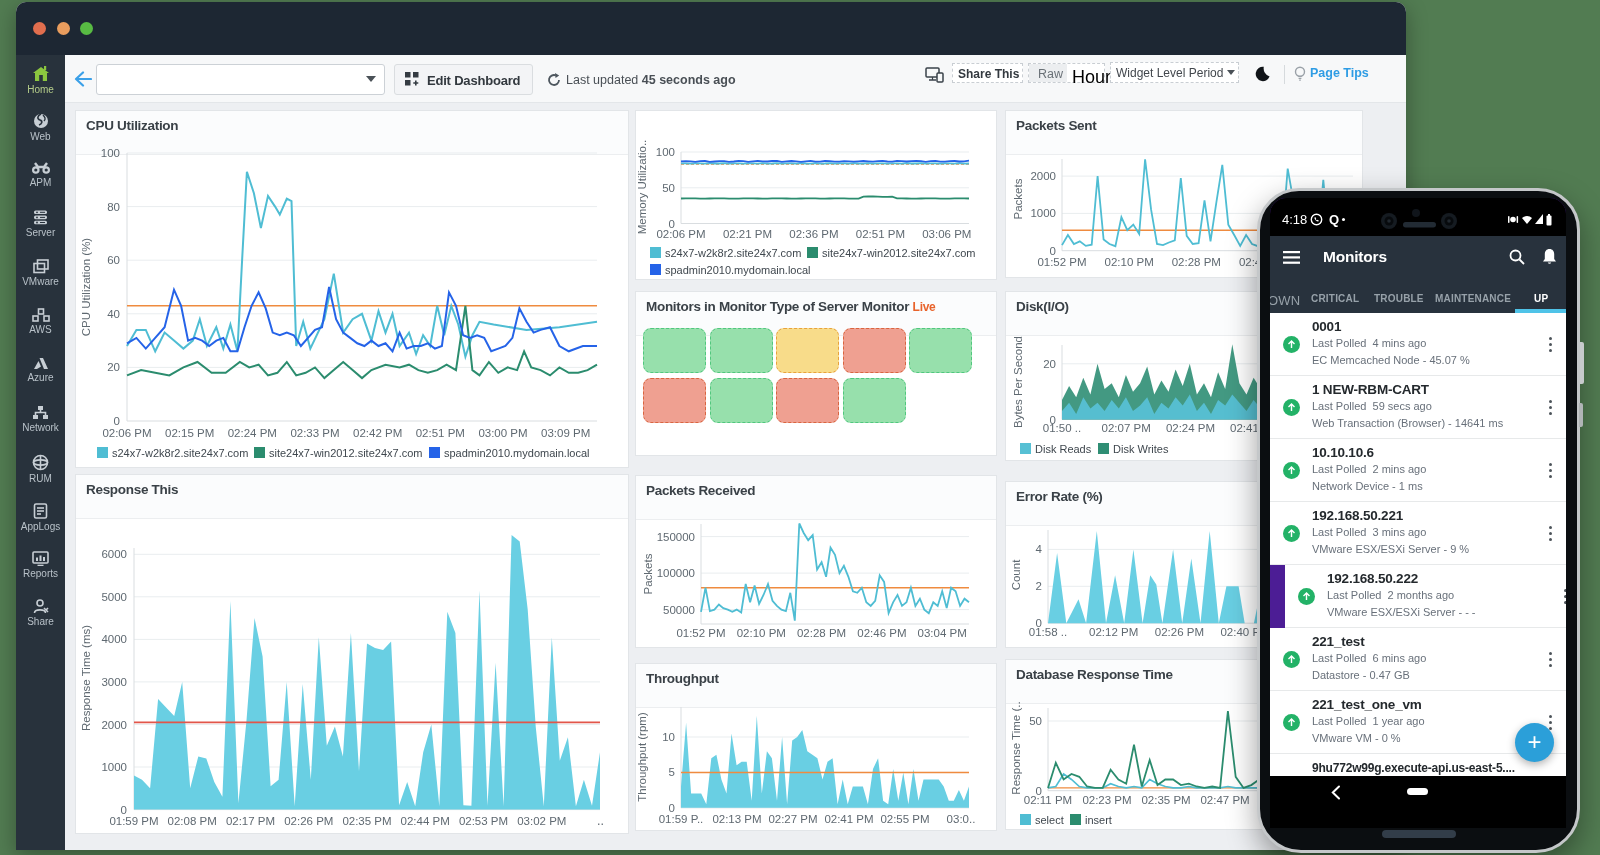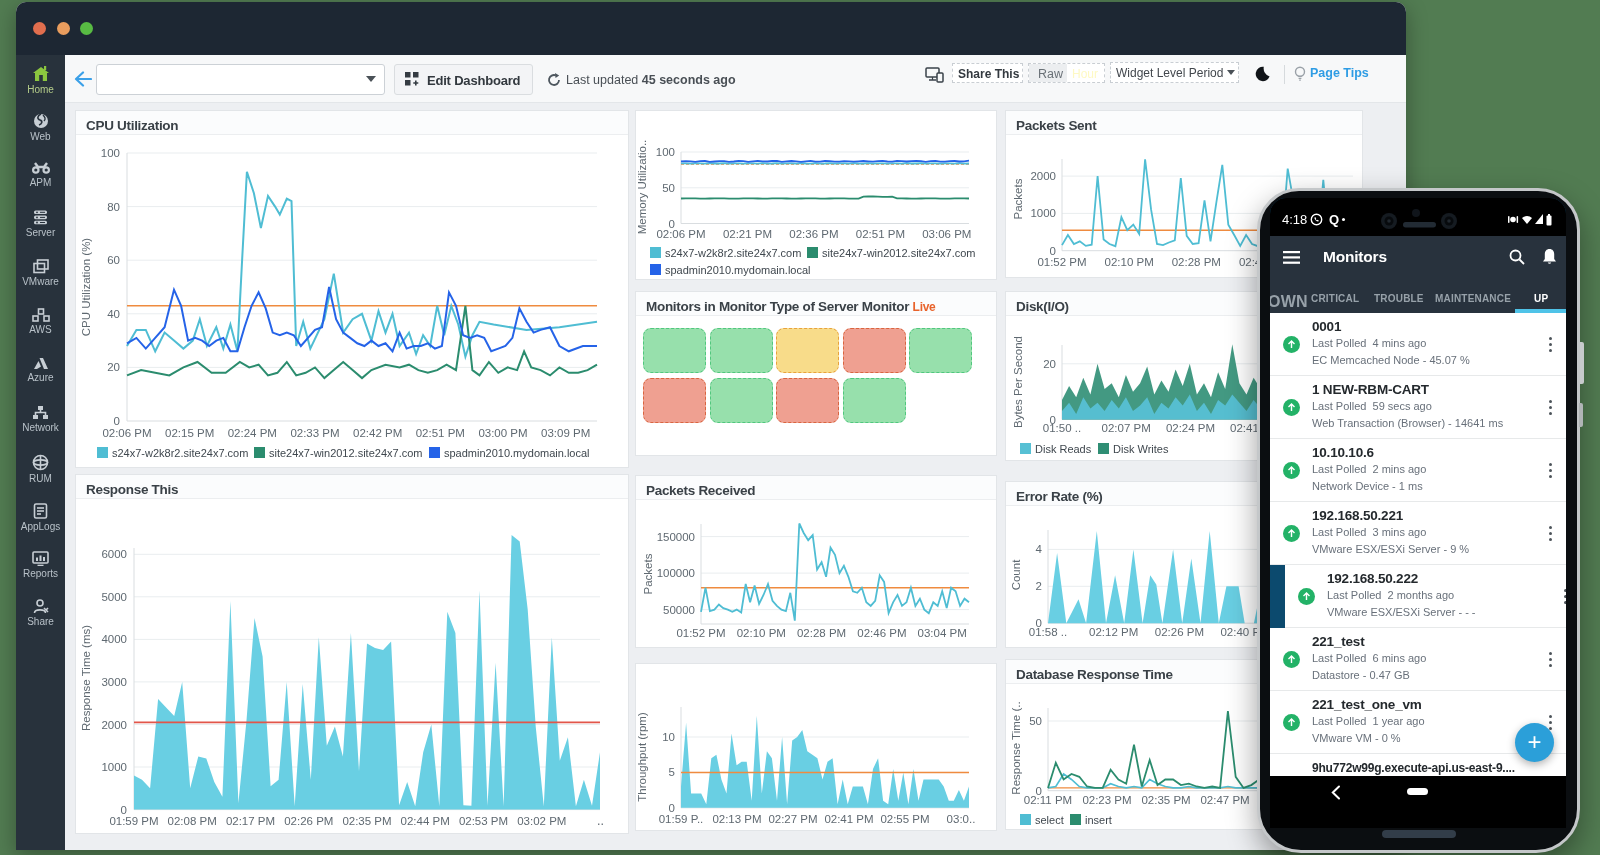--- a/index.html
+++ b/index.html
@@ -3,26 +3,26 @@
 <style>
 * { margin:0; padding:0; box-sizing:border-box; }
 body { width:1600px; height:855px; overflow:hidden; font-family:"Liberation Sans",sans-serif; }
 #stage { position:absolute; left:0; top:0; width:1600px; height:855px; background:#527c52; overflow:hidden; }
 .abs { position:absolute; }
 #win { position:absolute; left:16px; top:2px; width:1390px; height:848px; background:#edeff2; border-radius:10px 10px 2px 2px; box-shadow:0 6px 22px rgba(0,0,0,0.32); }
 .dot { position:absolute; top:20px; width:13px; height:13px; border-radius:50%; }
 .sbitem { position:absolute; left:0; width:49px; text-align:center; color:#b8c1c8; font-size:10px; }
 .sbitem svg { display:block; margin:0 auto 2px auto; }
 .widget { position:absolute; background:#fff; border:1px solid #e2e5e8; }
-.wtitle { height:24px; line-height:29px; padding-left:10px; font-size:13.5px; font-weight:bold; color:#3a4147; background:#fbfcfd; border-bottom:1px solid #eceef0; letter-spacing:-0.3px; }
+.wtitle { height:44px; line-height:29px; padding-left:10px; font-size:13.5px; font-weight:bold; color:#3a4147; background:#fbfcfd; border-bottom:1px solid #eceef0; letter-spacing:-0.3px; }
 .chart { position:absolute; left:0; top:28px; }
 svg text { font-family:"Liberation Sans",sans-serif; }
 .btn { position:absolute; background:#f3f4f6; border:1px solid #dadde0; border-radius:3px; }
 #phone { position:absolute; left:1257px; top:188px; width:323px; height:665px; background:#0b0e11; border:3px solid #c4c7c9; border-radius:42px 42px 44px 44px; box-shadow:0 12px 30px rgba(0,0,0,0.38); }
-#screen { position:absolute; left:1270px; top:198px; width:296px; height:630px; background:#0c4a6e; border-radius:16px 16px 0 0; overflow:hidden; }
+#screen { position:absolute; left:1270px; top:198px; width:296px; height:630px; background:#4c1d95; border-radius:16px 16px 0 0; overflow:hidden; }
 .prow { position:absolute; left:0; width:296px; height:63px; border-bottom:1px solid #e7e9ea; background:#fff; }
 .prow .t { position:absolute; left:42px; top:6px; font-size:13.5px; font-weight:bold; color:#24292d; letter-spacing:-0.2px; }
 .prow .m { position:absolute; left:42px; top:24px; font-size:11px; color:#68707a; }
 .prow .s { position:absolute; left:42px; top:41px; font-size:11px; color:#68707a; }
 .gc { position:absolute; left:13px; top:23px; width:17px; height:17px; border-radius:50%; background:#23b267; }
 .kebab { position:absolute; right:14px; top:24px; width:3px; }
 .kebab i { display:block; width:3px; height:3px; border-radius:50%; background:#4d545a; margin-bottom:3px; }
 </style></head><body>
 <div id="stage">
 <div id="win"></div>
@@ -162,21 +162,21 @@
       <rect x="1" y="1" width="13" height="9" rx="1" stroke="#3a424a" stroke-width="1.5" fill="none"></rect>
       <path d="M4 13 L11 13" stroke="#3a424a" stroke-width="1.5"></path>
       <path d="M7.5 10 L7.5 13" stroke="#3a424a" stroke-width="1.2"></path>
       <rect x="12" y="6" width="6" height="9" rx="1" fill="#f7f8f9" stroke="#3a424a" stroke-width="1.5"></rect>
     </svg>
 <div class="abs" style="left:952px;top:63px;width:71px;height:20px;background:#fff;border:1px dashed #c9ced3;"></div>
 <div class="abs" style="left:958px;top:67px;font-size:12px;font-weight:bold;color:#33393f;">Share This</div>
 <div class="abs" style="left:1028px;top:63px;width:77px;height:20px;background:#fff;border:1px dashed #c9ced3;"></div>
 <div class="abs" style="left:1029px;top:64px;width:38px;height:18px;background:#eceef0;"></div>
 <div class="abs" style="left:1038px;top:67px;font-size:12.5px;color:#6a7177;">Raw</div>
-<div class="abs" style="left:1072px;top:67px;font-size:12px;color:#fef9c3;">Hour</div>
+<div class="abs" style="left:1072px;top:67px;font-size:18px;color:#000000;">Hour</div>
 <div class="abs" style="left:1110px;top:62px;width:129px;height:21px;background:#fff;border:1px dashed #c9ced3;"></div>
 <div class="abs" style="left:1116px;top:66px;font-size:12px;color:#42474d;">Widget Level Period</div>
 <div class="abs" style="left:1227px;top:70px;width:0;height:0;border-left:4.5px solid transparent;border-right:4.5px solid transparent;border-top:5.5px solid #4a5157;"></div>
 <svg class="abs" style="left:1254px;top:66px;" width="16" height="16" viewBox="0 0 16 16">
       <path d="M9.8 0.8 A7.2 7.2 0 1 0 15.6 10.6 A8.6 8.6 0 0 1 9.8 0.8 Z" fill="#101418"></path>
     </svg>
 <div class="abs" style="left:1284px;top:65px;width:1px;height:19px;background:#d6dadd;"></div>
 <svg class="abs" style="left:1294px;top:66px;" width="12" height="17" viewBox="0 0 12 17">
       <circle cx="6" cy="5.8" r="4.5" stroke="#9aa1a8" stroke-width="1.4" fill="none"></circle>
       <path d="M4.4 10.5 L7.6 10.5 M4.6 12.4 L7.4 12.4 M5.2 14.2 L6.8 14.2" stroke="#9aa1a8" stroke-width="1.2"></path>
@@ -345,20 +345,21 @@
 <text x="65.0" y="133" font-size="11.5" fill="#5f6971" text-anchor="middle">01:52 PM</text>
 <text x="125.3" y="133" font-size="11.5" fill="#5f6971" text-anchor="middle">02:10 PM</text>
 <text x="185.6" y="133" font-size="11.5" fill="#5f6971" text-anchor="middle">02:28 PM</text>
 <text x="245.9" y="133" font-size="11.5" fill="#5f6971" text-anchor="middle">02:46 PM</text>
 <text x="306.2" y="133" font-size="11.5" fill="#5f6971" text-anchor="middle">03:04 PM</text>
 <line x1="65" y1="83.7" x2="333" y2="83.7" stroke="#ef8b3f" stroke-width="1.5"></line>
 <polyline points="65.0,107.8 69.5,83.7 73.9,107.1 78.4,105.6 82.9,100.5 87.3,104.1 91.8,105.6 96.3,107.8 100.7,105.6 105.2,108.5 109.7,80.0 114.1,98.3 118.6,81.5 123.1,99.8 127.5,91.0 132.0,80.0 136.5,96.8 140.9,101.9 145.4,105.6 149.9,107.1 154.3,88.8 158.8,116.6 163.3,19.5 167.7,29.0 172.2,36.2 176.7,31.1 181.1,65.5 185.6,58.2 190.1,72.8 194.5,43.5 199.0,50.9 203.5,69.1 207.9,61.8 212.4,72.8 216.9,87.3 221.3,88.8 225.8,83.7 230.3,98.3 234.7,101.9 239.2,96.8 243.7,71.3 248.1,77.9 252.6,109.2 257.1,98.3 261.5,91.0 266.0,101.9 270.5,98.3 274.9,83.7 279.4,101.9 283.9,94.7 288.3,105.6 292.8,109.2 297.3,98.3 301.7,101.9 306.2,87.3 310.7,104.1 315.1,83.7 319.6,87.3 324.1,101.9 328.5,94.7 333.0,98.3" fill="none" stroke="#4fbdd3" stroke-width="1.8"></polyline>
 </svg>
 </div>
 <div class="widget" style="left:635px;top:663px;width:362px;height:168px;">
+<div class="wtitle">Throughput</div>
 <svg class="chart" width="360" height="138" viewBox="0 0 360 138">
 <line x1="45" y1="115.8" x2="333" y2="115.8" stroke="#d9dde0" stroke-width="1"></line>
 <line x1="45" y1="80.4" x2="333" y2="80.4" stroke="#e9edef" stroke-width="1"></line>
 <line x1="45" y1="45.0" x2="333" y2="45.0" stroke="#e9edef" stroke-width="1"></line>
 <line x1="45" y1="15" x2="45" y2="115.8" stroke="#d9dde0"></line>
 <text x="39" y="119.8" font-size="11.5" fill="#5f6971" text-anchor="end">0</text>
 <text x="39" y="84.4" font-size="11.5" fill="#5f6971" text-anchor="end">5</text>
 <text x="39" y="49.0" font-size="11.5" fill="#5f6971" text-anchor="end">10</text>
 <text x="10" y="65" font-size="11.5" fill="#5f6971" text-anchor="middle" transform="rotate(-90 10 65)">Throughput (rpm)</text>
 <text x="45.0" y="131" font-size="11.5" fill="#5f6971" text-anchor="middle">01:59 P..</text>
@@ -451,21 +452,21 @@
 <div class="abs" style="left:53px;top:50px;font-size:15.5px;font-weight:bold;color:#fff;letter-spacing:-0.2px;">Monitors</div>
 <svg class="abs" style="left:239px;top:51px;" width="16" height="16" viewBox="0 0 16 16">
         <circle cx="6.5" cy="6.5" r="5" stroke="#fff" stroke-width="1.8" fill="none"></circle>
         <line x1="10.5" y1="10.5" x2="15" y2="15" stroke="#fff" stroke-width="1.8"></line>
       </svg>
 <svg class="abs" style="left:272px;top:50px;" width="15" height="17" viewBox="0 0 15 17">
         <path d="M7.5 1 C4.5 1 2.8 3.2 2.8 6 L2.8 11 L1 13.5 L14 13.5 L12.2 11 L12.2 6 C12.2 3.2 10.5 1 7.5 1 Z" fill="#fff"></path>
         <path d="M5.8 14.5 A1.8 1.8 0 0 0 9.2 14.5 Z" fill="#fff"></path>
       </svg>
 <div class="abs" style="left:0;top:84px;width:296px;height:31px;background:#28323d;"></div>
-<div class="abs" style="left:-2px;top:95px;font-size:16px;font-weight:bold;color:#97a1a9;letter-spacing:0.2px;text-align:right;">OWN</div>
+<div class="abs" style="left:-2px;top:95px;font-size:13px;font-weight:normal;color:#97a1a9;letter-spacing:0.2px;text-align:right;">OWN</div>
 <div class="abs" style="left:41px;top:95px;font-size:10px;font-weight:bold;color:#97a1a9;letter-spacing:0.2px;">CRITICAL</div>
 <div class="abs" style="left:104px;top:95px;font-size:10px;font-weight:bold;color:#97a1a9;letter-spacing:0.2px;">TROUBLE</div>
 <div class="abs" style="left:165px;top:95px;font-size:10px;font-weight:bold;color:#97a1a9;letter-spacing:0.2px;">MAINTENANCE</div>
 <div class="abs" style="left:264px;top:95px;font-size:10px;font-weight:bold;color:#fff;letter-spacing:0.2px;">UP</div>
 <div class="abs" style="left:245px;top:111px;width:51px;height:4px;background:#4fc3e8;"></div>
 <div class="prow" style="top:115px;">
 <div class="gc">
           <svg style="position:absolute;left:4px;top:4px;" width="9" height="9" viewBox="0 0 9 9">
             <path d="M4.5 8 L4.5 1.5 M1.5 4 L4.5 1 L7.5 4" stroke="#fff" stroke-width="1.4" fill="none"></path>
           </svg>
@@ -568,21 +569,21 @@
           <i></i>
           <i></i>
         </div>
 </div>
 <div class="prow" style="top:556px;">
 <div class="gc">
           <svg style="position:absolute;left:4px;top:4px;" width="9" height="9" viewBox="0 0 9 9">
             <path d="M4.5 8 L4.5 1.5 M1.5 4 L4.5 1 L7.5 4" stroke="#fff" stroke-width="1.4" fill="none"></path>
           </svg>
         </div>
-<div class="t"><span style="font-size:12px;letter-spacing:-0.2px;">9hu772w99g.execute-api.us-east-9....</span></div>
+<div class="t"><span style="font-size:12px;letter-spacing:-0.2px;">9hu772w99g.execute-api.us-east-5....</span></div>
 </div>
 <div class="abs" style="left:245px;top:525px;width:39px;height:39px;border-radius:50%;background:#2b9fd9;box-shadow:0 3px 8px rgba(0,0,0,0.3);">
         <div style="position:absolute;left:0;top:5px;width:39px;text-align:center;font-size:24px;color:#fff;">+</div>
       </div>
 <div class="abs" style="left:0;top:578px;width:296px;height:52px;background:#000;"></div>
 <svg class="abs" style="left:61px;top:587px;" width="10" height="16" viewBox="0 0 10 16">
         <path d="M8 1.5 L1.8 7.5 L8 13.5" stroke="#fff" stroke-width="2" fill="none" stroke-linecap="round"></path>
       </svg>
 <div class="abs" style="left:137px;top:590px;width:21px;height:7px;border-radius:3.5px;background:#fff;"></div>
 </div>

